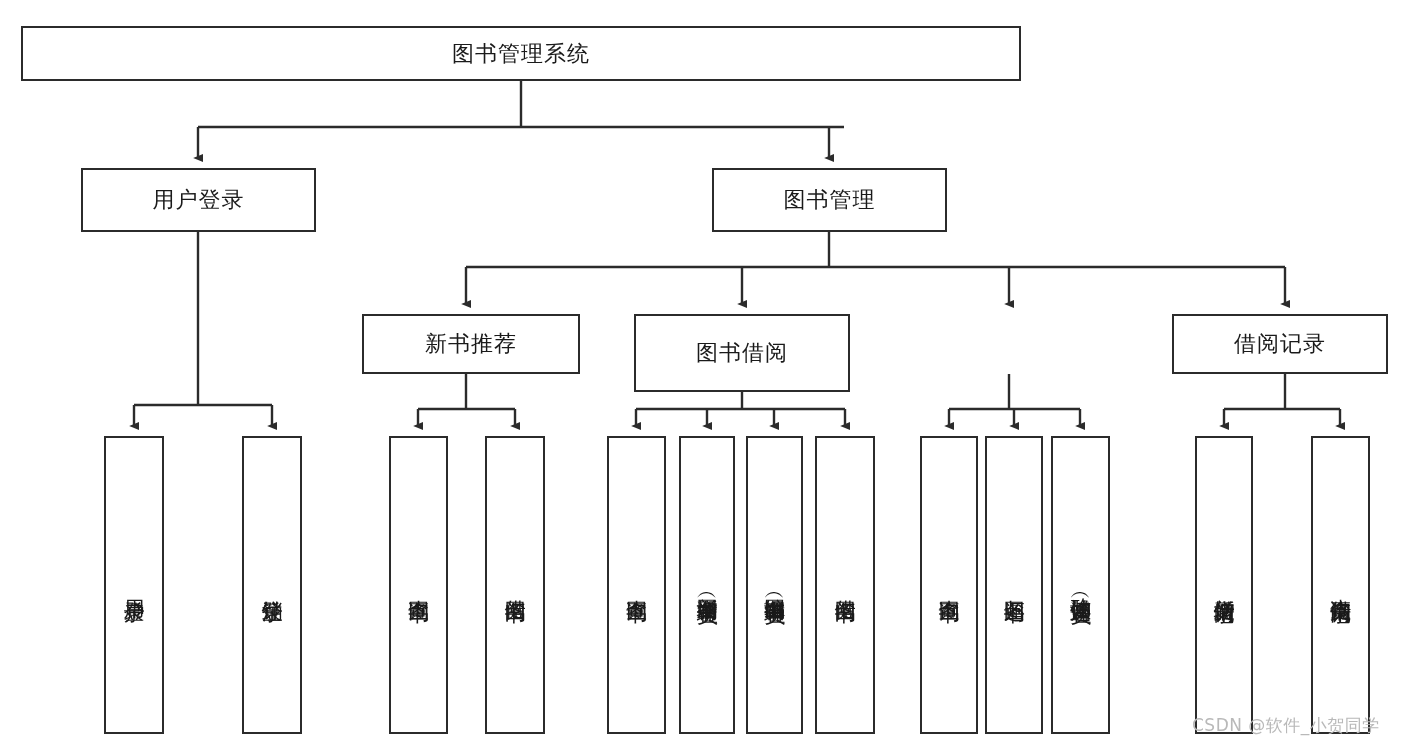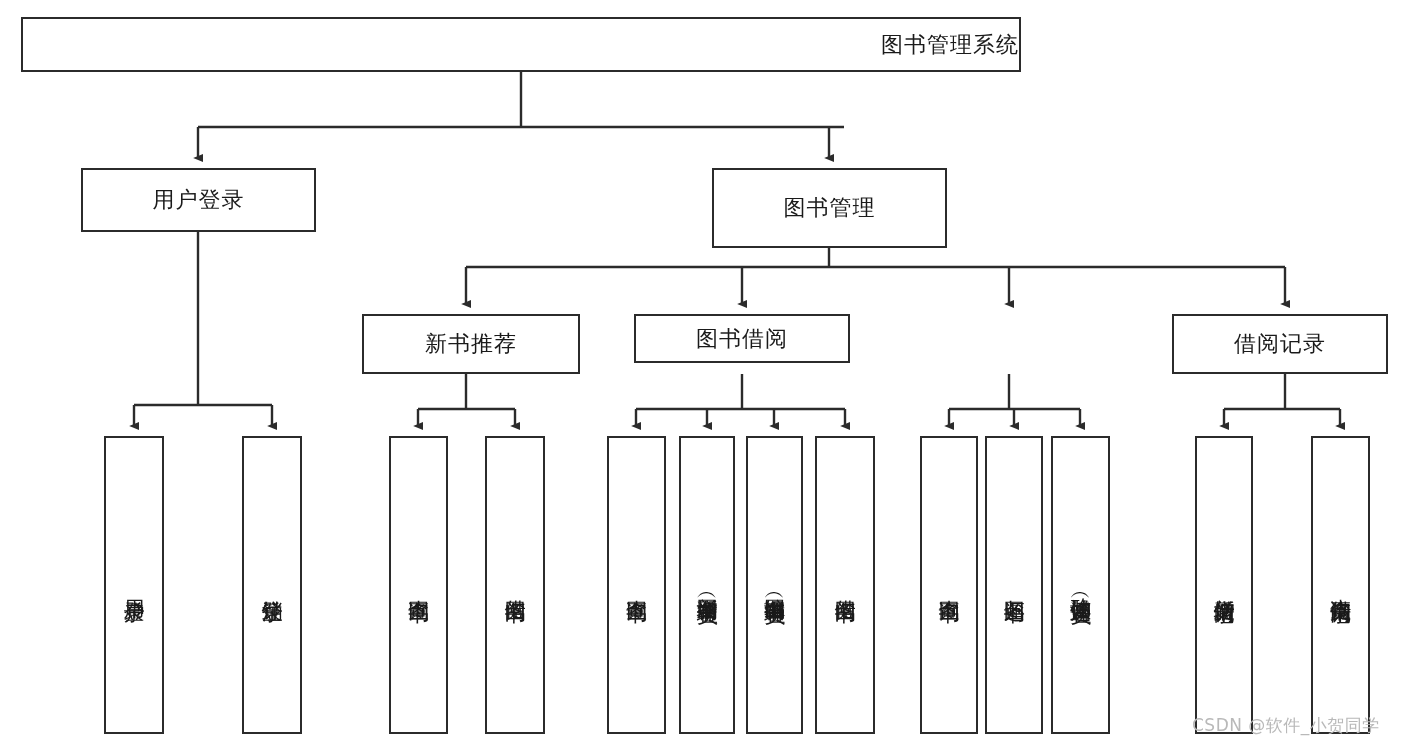--- a/index.html
+++ b/index.html
@@ -111,37 +111,37 @@
       <path d="M1014,409 L1014,426" marker-end="url(#arrow)"></path>
       <path d="M1080,409 L1080,426" marker-end="url(#arrow)"></path>
 
       <path d="M1285,374 L1285,409"></path>
       <path d="M1224,409 L1340,409"></path>
       <path d="M1224,409 L1224,426" marker-end="url(#arrow)"></path>
       <path d="M1340,409 L1340,426" marker-end="url(#arrow)"></path>
     </g>
   </svg>
 
-  <div class="node horiz" style="left:21px; top:17px; width:1000px; height:55px;justify-content:flex-end;">
+  <div class="node horiz" style="left:21px; top:26px; width:1000px; height:55px;">
     <span class="label">图书管理系统</span>
   </div>
 
   <div class="node horiz" style="left:81px; top:168px; width:235px; height:64px;">
     <span class="label">用户登录</span>
   </div>
 
-  <div class="node horiz" style="left:712px; top:168px; width:235px; height:80px;">
+  <div class="node horiz" style="left:712px; top:168px; width:235px; height:64px;">
     <span class="label">图书管理</span>
   </div>
 
   <div class="node horiz" style="left:362px; top:314px; width:218px; height:60px;text-align:right;">
     <span class="label">新书推荐</span>
   </div>
 
-  <div class="node horiz" style="left:634px; top:314px; width:216px; height:49px;">
+  <div class="node horiz" style="left:634px; top:314px; width:216px; height:78px;">
     <span class="label">图书借阅</span>
   </div>
 
 
   <div class="node horiz" style="left:1172px; top:314px; width:216px; height:60px;align-items:center;">
     <span class="label">借阅记录</span>
   </div>
 
   <div class="node vert" style="left:104px; top:436px; width:60px; height:298px;">
     <span class="label">用户登录</span>

